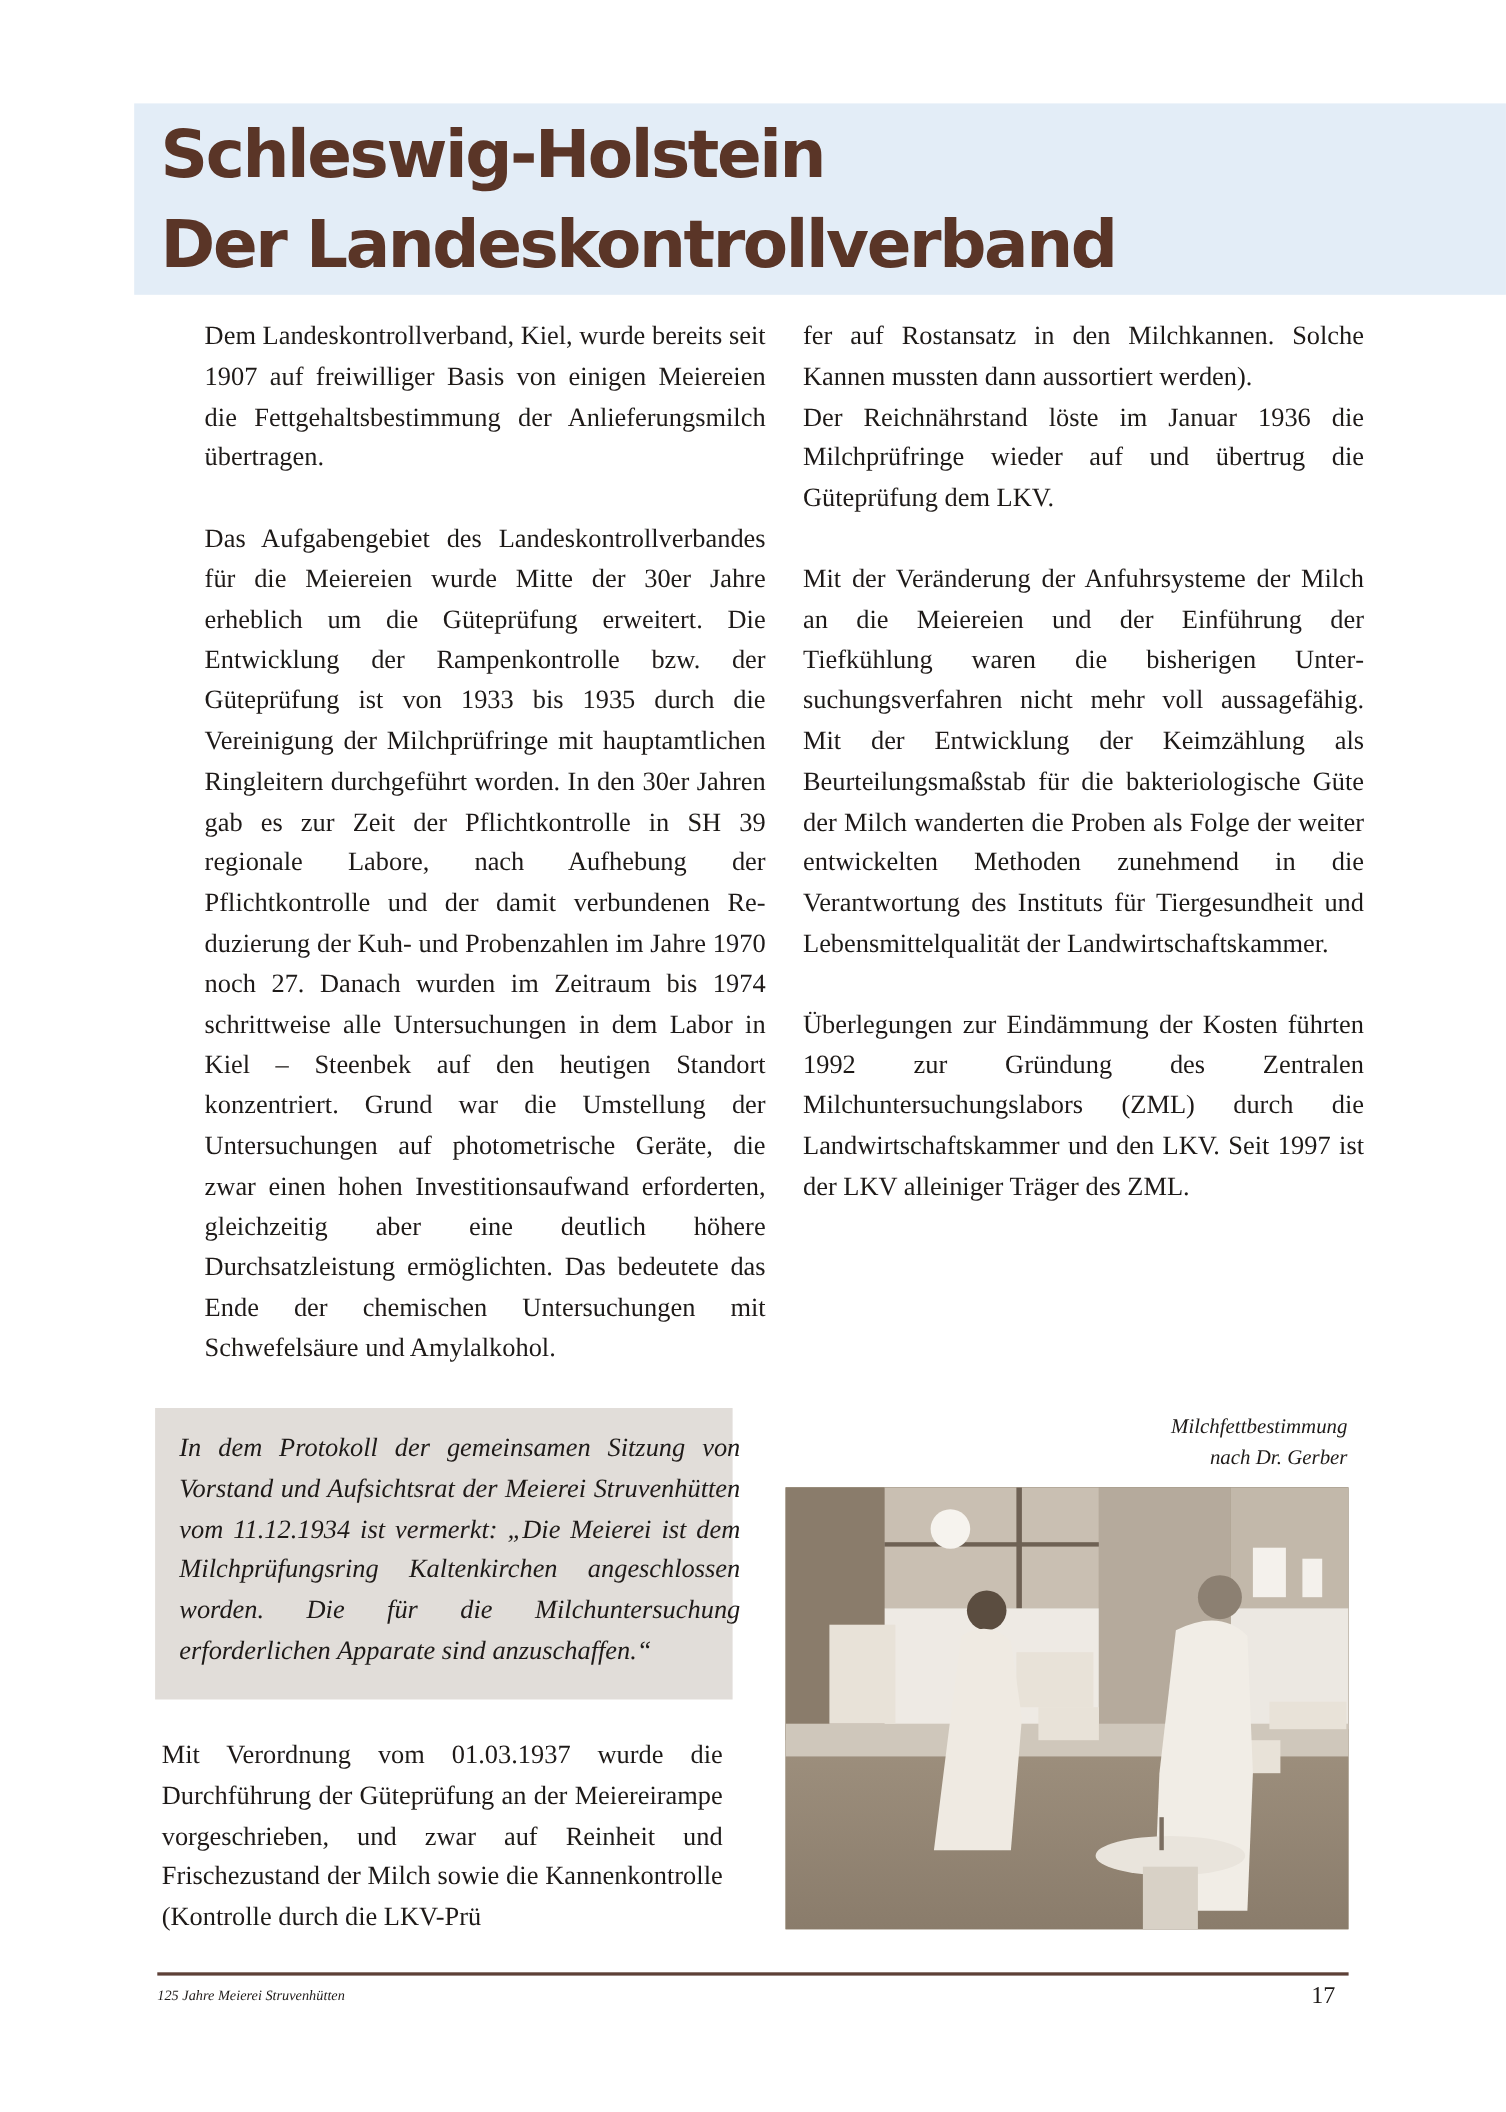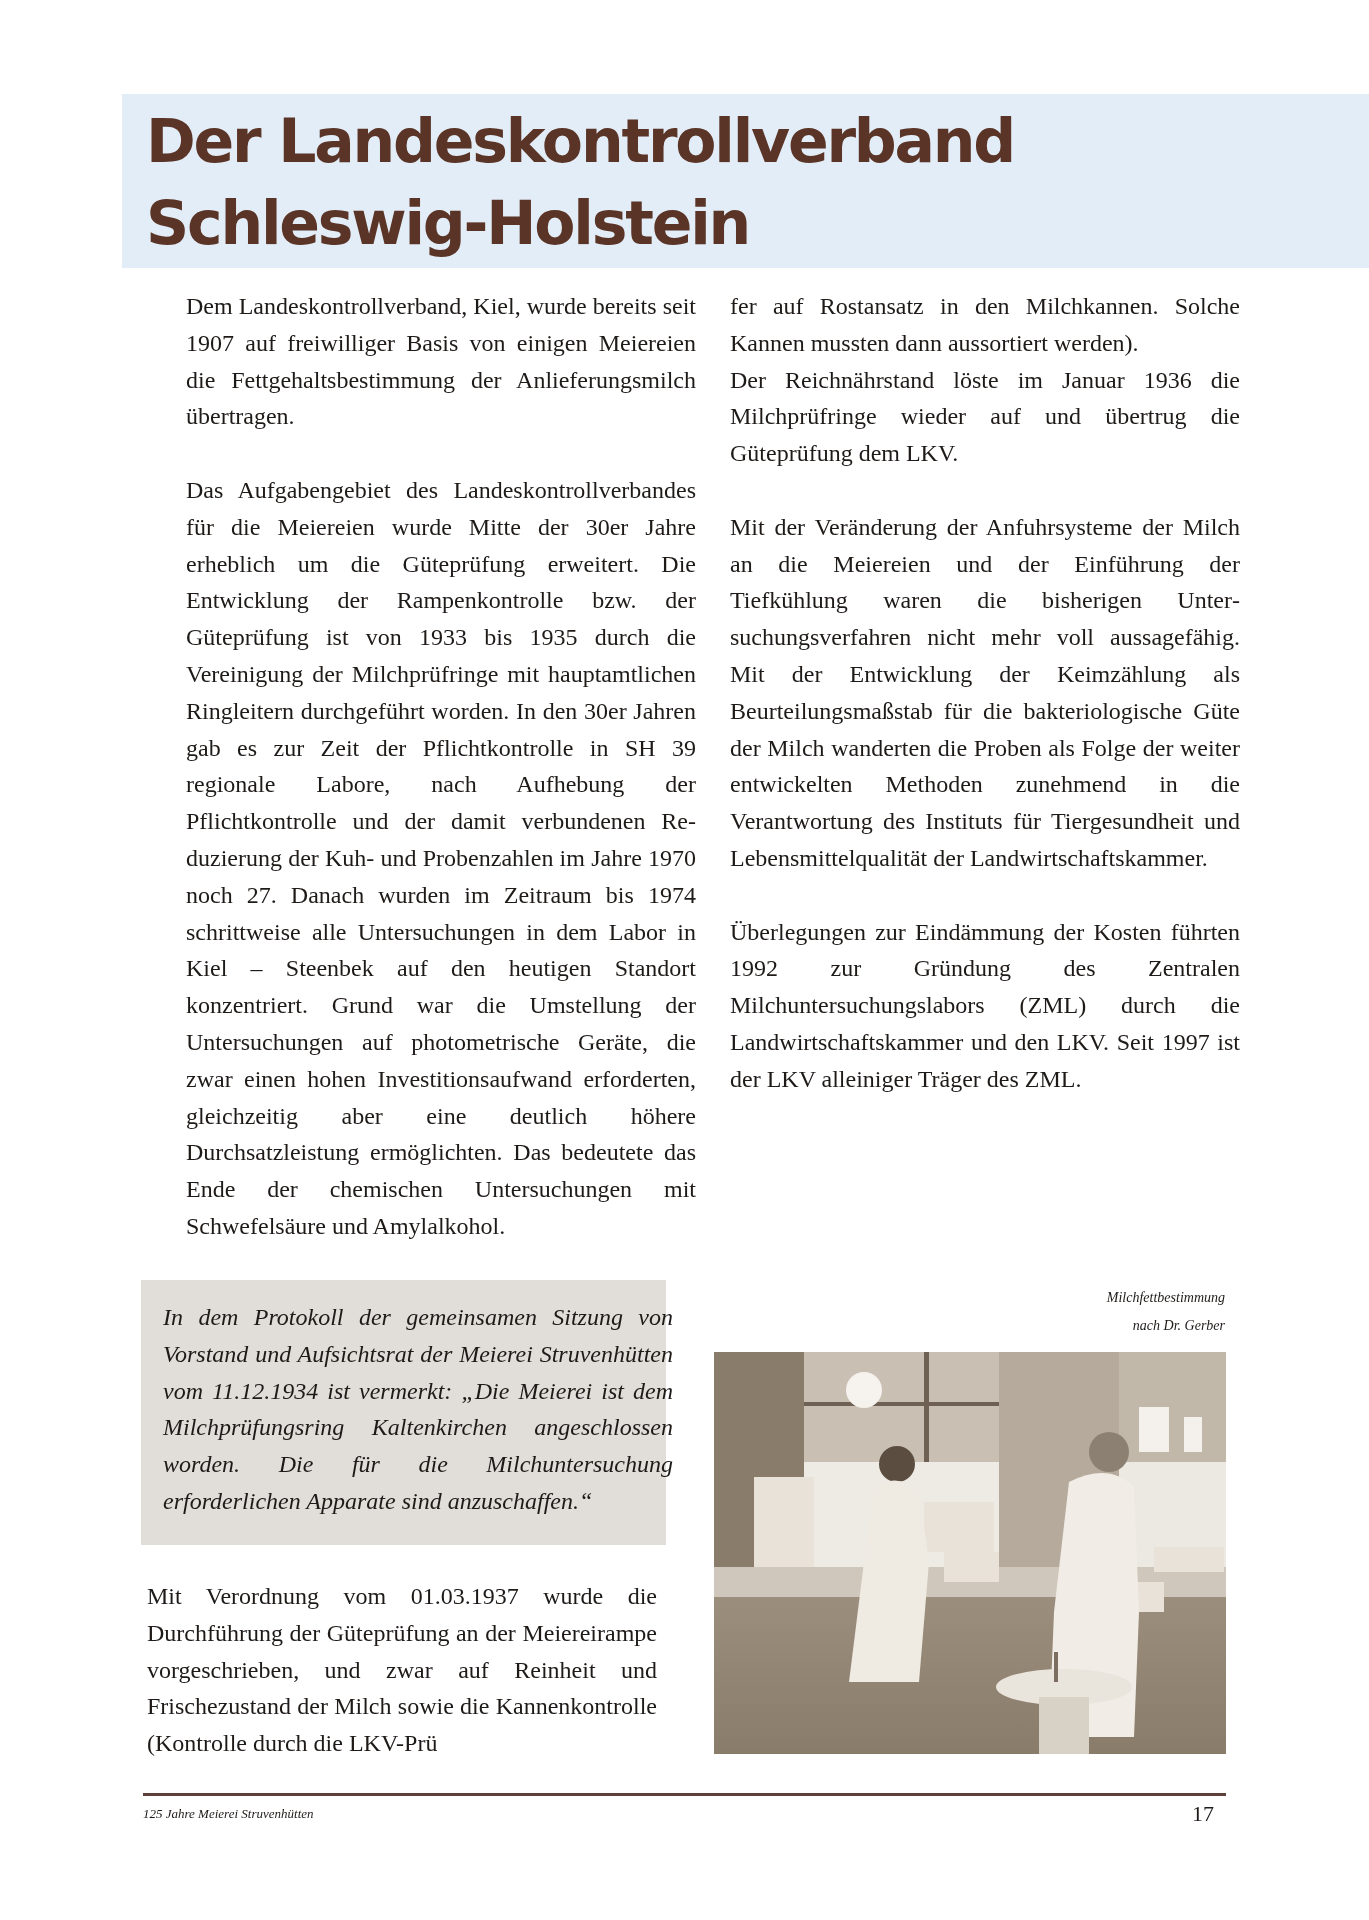--- a/index.html
+++ b/index.html
@@ -32,21 +32,21 @@
     background: #e1ddd9;
   }
   .quote-text {
     position: absolute; left: 147px; top: 1283px; width: 510px;
     font-style: italic; font-size: 24px; line-height: 36.8px;
     text-align: justify; margin: 16px;
   }
   .col-left-bottom { left: 147px; top: 1578px; }
   .caption {
     position: absolute; left: 980px; top: 1284px; width: 245px;
-    text-align: right; font-style: italic; font-size: 14px; line-height: 28px;
+    text-align: right; font-style: italic; font-size: 19px; line-height: 28px;
   }
   .caption div { margin: 0; }
   .photo {
     position: absolute; left: 714px; top: 1352px; width: 512px; height: 402px;
     overflow: hidden;
     background:
       linear-gradient(180deg, rgba(255,255,255,0) 0%, rgba(255,255,255,0) 100%),
       #a89a88;
   }
   .photo svg { display: block; width: 100%; height: 100%; }
@@ -61,22 +61,22 @@
   .footer-page {
     position: absolute; right: 155px; top: 1800px;
     font-size: 22px; line-height: 28px;
   }
 </style>
 </head>
 <body>
 
 <div class="title-band"></div>
 <h1 class="title">
+  <div>Schleswig-Holstein</div>
   <div>Der Landeskontrollverband</div>
-  <div>Schleswig-Holstein</div>
 </h1>
 
 <div class="col col-left">
   <p>Dem Landeskontrollverband, Kiel, wurde be­reits seit 1907 auf freiwilliger Basis von einigen Meiereien die Fettgehaltsbestimmung der An­lieferungsmilch übertragen.</p>
   <p class="gap">Das Aufgabengebiet des Landeskontrollver­bandes für die Meiereien wurde Mitte der 30er Jahre erheblich um die Güteprüfung erweitert. Die Entwicklung der Rampenkontrolle bzw. der Güteprüfung ist von 1933 bis 1935 durch die Vereinigung der Milchprüfringe mit hauptamt­lichen Ringleitern durchgeführt worden. In den 30er Jahren gab es zur Zeit der Pflichtkontrolle in SH 39 regionale Labore, nach Aufhebung der Pflichtkontrolle und der damit verbundenen Re­duzierung der Kuh- und Probenzahlen im Jahre 1970 noch 27. Danach wurden im Zeitraum bis 1974 schrittweise alle Untersuchungen in dem Labor in Kiel – Steenbek auf den heutigen Stand­ort konzentriert. Grund war die Umstellung der Untersuchungen auf photometrische Geräte, die zwar einen hohen Investitionsaufwand er­forderten, gleichzeitig aber eine deutlich höhere Durchsatzleistung ermöglichten. Das bedeutete das Ende der chemischen Untersuchungen mit Schwefelsäure und Amylalkohol.</p>
 </div>
 
 <div class="quote-box"></div>
 <p class="quote-text">In dem Protokoll der gemeinsamen Sitzung von Vorstand und Aufsichtsrat der Meierei Struvenhütten vom 11.12.1934 ist vermerkt: „Die Meierei ist dem Milchprüfungsring Kaltenkirchen angeschlossen worden. Die für die Milchuntersuchung erforderlichen Apparate sind anzuschaffen.“</p>
 

